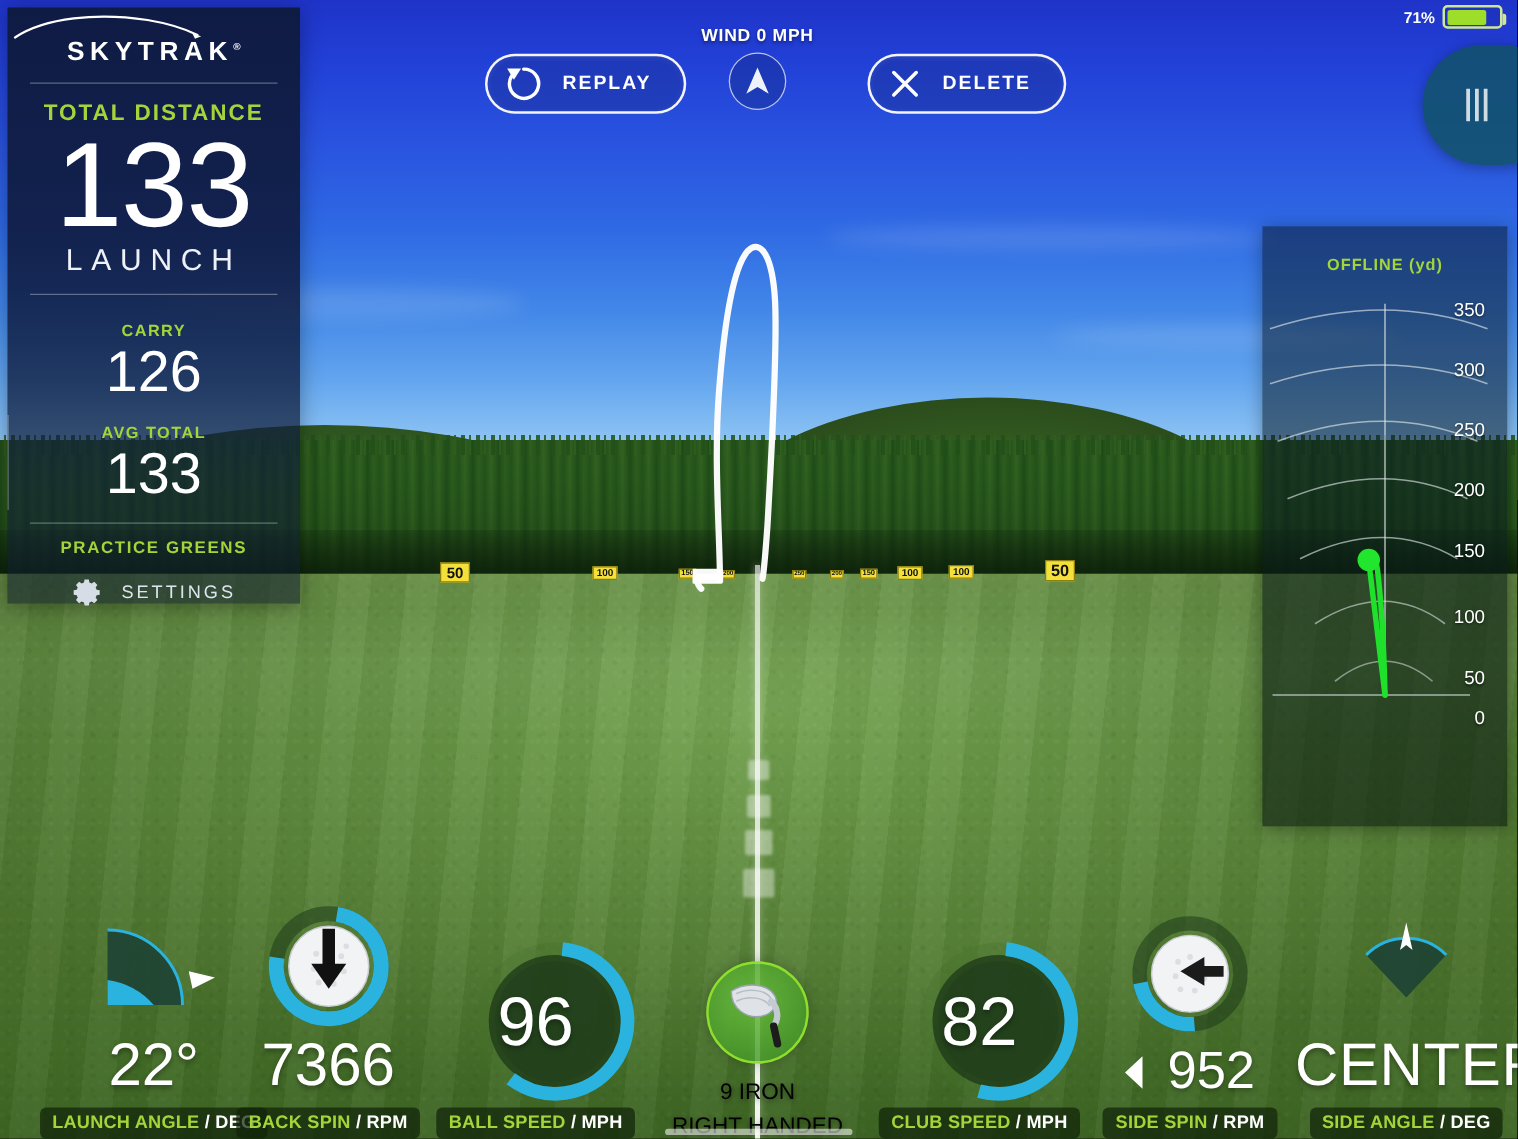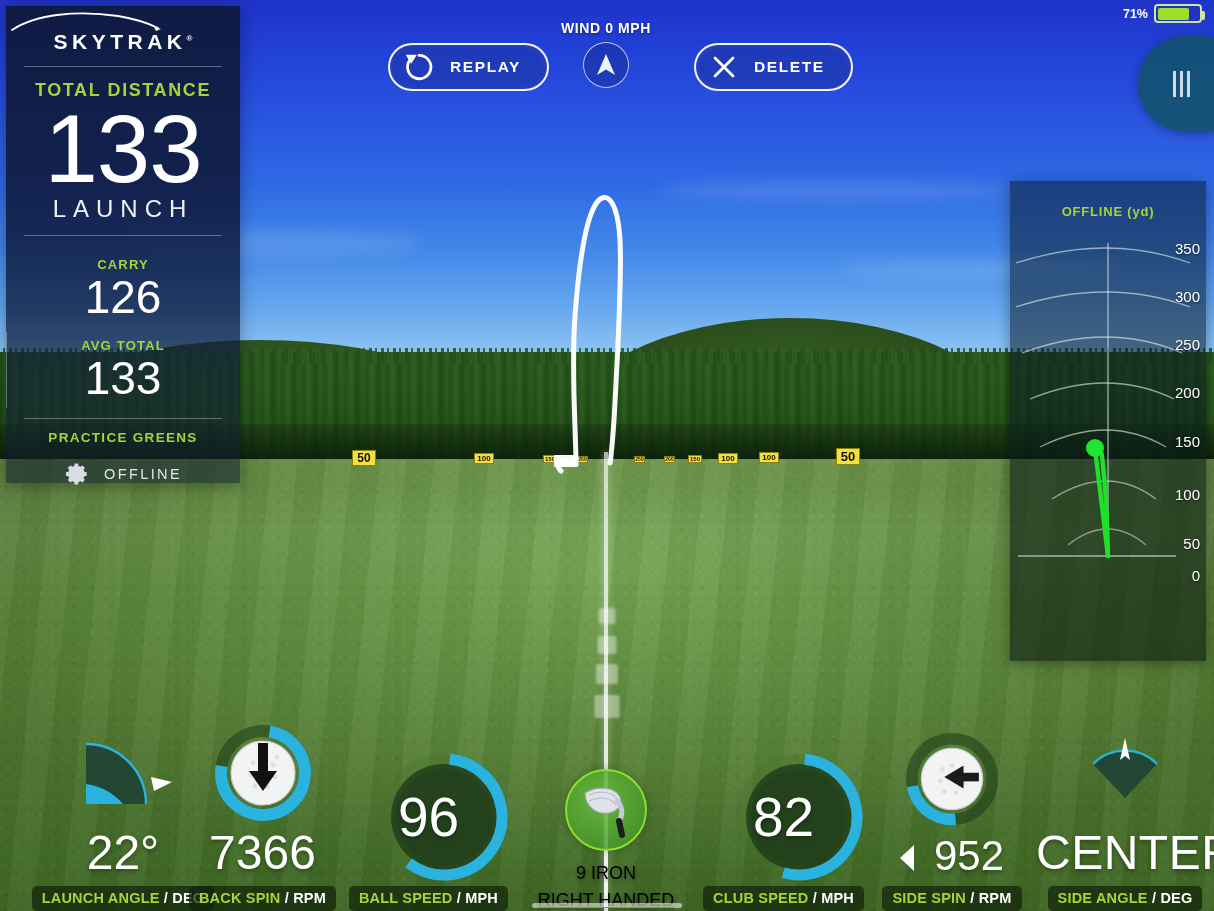--- a/index.html
+++ b/index.html
@@ -210,21 +210,21 @@
     background:linear-gradient(to bottom, rgba(10,26,50,.55) 0%, rgba(8,24,34,.55) 40%, rgba(8,26,18,.58) 70%, rgba(10,26,14,.62) 100%);
     box-shadow:0 2px 14px rgba(0,0,0,.35);
     overflow:hidden;
   }
   #offline-panel .title {
     color:#a3d53a; font-size:13px; font-weight:bold; letter-spacing:.8px;
     text-align:center; margin-top:23px;
   }
   .offline-svg { position:absolute; left:0; top:0; }
   .tick-lbl {
-    position:absolute; right:6px; color:#fff; font-size:15px; font-weight:500;
+    position:absolute; right:18px; color:#fff; font-size:15px; font-weight:500;
     text-shadow:0 1px 2px rgba(0,0,0,.6); transform:translateY(-50%);
   }
 
   
   #metrics {
     position:absolute; left:0; bottom:0; width:1214px; height:225px;
   }
   .metric {
     position:absolute; bottom:0; text-align:center; color:#fff;
   }
@@ -250,21 +250,21 @@
   .ring-wrap { position:relative; width:135px; height:135px; margin:0 auto; }
 
   .club-card { position:absolute; bottom:0; left:524px; width:164px; text-align:center; }
   .club-circle {
     width:82px; height:82px; border-radius:50%; margin:0 auto;
     border:2px solid #8ede2d; background:radial-gradient(circle at 42% 38%, rgba(104,190,60,.85), rgba(58,140,34,.8));
     display:flex; align-items:center; justify-content:center;
     box-shadow:0 0 10px rgba(0,0,0,.25);
   }
   .club-name { font-size:18px; margin-top:12px; text-shadow:0 2px 4px rgba(0,0,0,.4); }
-  .club-hand { font-size:18px; margin-top:6px; text-shadow:0 2px 4px rgba(0,0,0,.4);text-decoration:underline; }
+  .club-hand { font-size:18px; margin-top:6px; text-shadow:0 2px 4px rgba(0,0,0,.4); }
 
   .center-text { font-size:31px; font-weight:300; letter-spacing:.5px; }
 
   .side-val-row { display:flex; align-items:center; justify-content:center; gap:20px;text-align:right; }
   .tri-left-sm {
     width:0; height:0; border-top:13px solid transparent; border-bottom:13px solid transparent;
     border-right:14px solid #fff;
   }
 
   #home-bar {
@@ -355,21 +355,21 @@
 
   <div class="rule" style="margin-top:8px;"></div>
 
   <div class="practice-link">PRACTICE GREENS</div>
 
   <div class="settings-row">
     <svg width="26" height="26" viewBox="0 0 24 24">
       <path fill="#d7dde6" d="M12 8.2a3.8 3.8 0 1 0 0 7.6 3.8 3.8 0 0 0 0-7.6zm0 5.9a2.1 2.1 0 1 1 0-4.2 2.1 2.1 0 0 1 0 4.2z"></path>
       <path fill="#d7dde6" d="M21 13.6v-3.2l-2.3-.4a7 7 0 0 0-.7-1.7l1.3-1.9-2.3-2.3-1.9 1.3a7 7 0 0 0-1.7-.7L13 2.4H9.8l-.4 2.3a7 7 0 0 0-1.7.7L5.8 4.1 3.5 6.4l1.3 1.9a7 7 0 0 0-.7 1.7l-2.3.4v3.2l2.3.4c.16.6.4 1.17.7 1.7l-1.3 1.9 2.3 2.3 1.9-1.3c.53.3 1.1.54 1.7.7l.4 2.3H13l.4-2.3c.6-.16 1.17-.4 1.7-.7l1.9 1.3 2.3-2.3-1.3-1.9c.3-.53.54-1.1.7-1.7l2.3-.4z"></path>
     </svg>
-    <span class="settings-label">OFFLINE</span>
+    <span class="settings-label">SETTINGS</span>
   </div>
 </div>
 
 <div class="pill-btn" style="left:388px;top:43px;">
   <svg width="34" height="34" viewBox="0 0 32 32">
     <path d="M16 5 A 11 11 0 1 1 7.5 9.3" fill="none" stroke="#fff" stroke-width="2.6" stroke-linecap="round"></path>
     <path d="M3.5 4.5 L 14 4.5 L 8.6 13 Z" fill="#fff"></path>
   </svg>
   <span class="txt">REPLAY</span>
 </div>

